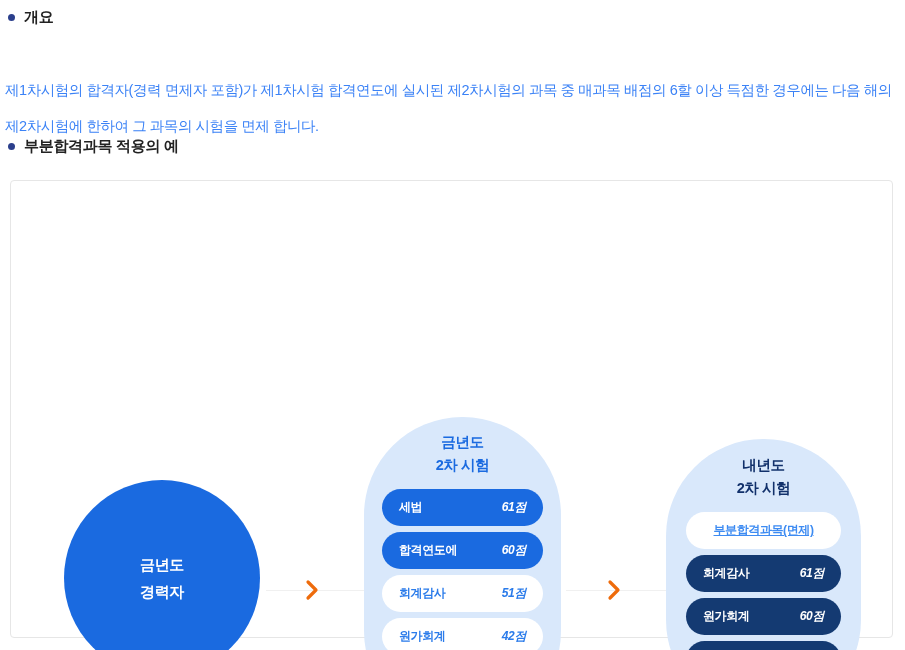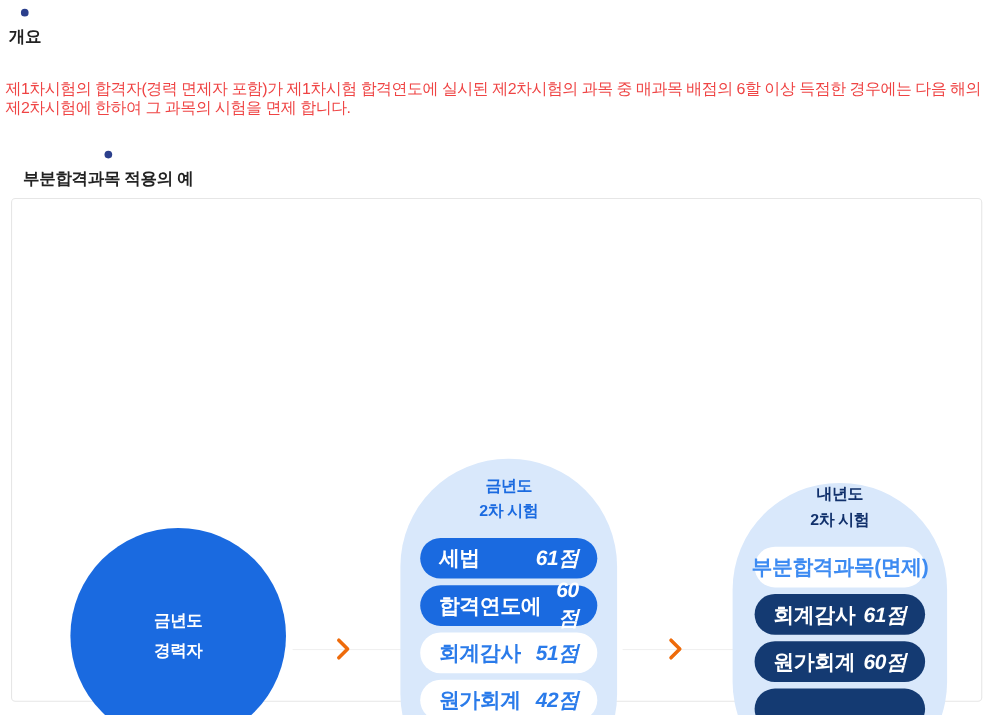--- a/index.html
+++ b/index.html
@@ -18,41 +18,40 @@
 
   
   .section-head {
     display: flex;
     align-items: center;
     gap: 9px;
     font-size: 15px;
     font-weight: bold;
     color: #222222;
     letter-spacing: -0.3px;
-    flex-direction: column;
   }
   .head-bullet {
     width: 7px;
     height: 7px;
     border-radius: 50%;
     background: #2b3f8c;
     flex: 0 0 auto;
   }
   #head-overview { position: absolute; left: 8px; top: 8px; }
-  #head-example  { position: absolute; left: 21px; top: 137px; }
+  #head-example  { position: absolute; left: 8px; top: 137px; }
 
   
   .paragraph {
     position: absolute;
     left: 5px;
     top: 57px;
     width: 898px;
     font-size: 14.5px;
-    line-height: 18px;
-    color: #ef4444;
+    line-height: 36px;
+    color: #3b82f6;
     letter-spacing: -0.45px;
     word-break: keep-all;
   }
 
   
   .diagram-frame {
     position: absolute;
     left: 10px;
     top: 180px;
     width: 883px;
@@ -132,36 +131,36 @@
   }
 
   .capsule-title {
     font-size: 14.5px;
     font-weight: bold;
     line-height: 23px;
     text-align: center;
     letter-spacing: -0.4px;
   }
   #capsule-current .capsule-title { margin-top: 14px; color: #1a6ae0; }
-  #capsule-next    .capsule-title { color: #11306b; }
+  #capsule-next    .capsule-title { margin-top: 15px; color: #11306b; }
 
   .pill-list {
     display: flex;
     flex-direction: column;
     gap: 6px;
     margin-top: 12px;
   }
 
   .pill {
     width: 161px;
     height: 37px;
     border-radius: 19px;
     display: flex;
     align-items: center;
-    font-size: 19px;
+    font-size: 12px;
     font-weight: bold;
     letter-spacing: -0.4px;
     box-sizing: border-box;
     padding: 0 17px;
     text-align: right;
   }
   .pill .pill-label { flex: 0 0 auto; }
   .pill .pill-score { margin-left: auto; font-style: italic; }
 
   .pill.filled-blue { background: #1a6ae0; color: #ffffff; }
@@ -169,21 +168,21 @@
   .pill.filled-navy { background: #143a72; color: #ffffff; }
 
   #capsule-next .pill { width: 155px; }
   .pill.exempt {
     background: #ffffff;
     color: #3d8bf2;
     justify-content: center;
     font-weight: bold;
     padding: 0 10px;
   }
-  .pill.exempt .pill-label { flex: 0 0 auto; }
+  .pill.exempt .pill-label { flex: 0 0 auto; text-decoration: underline; }
 </style>
 </head>
 <body>
 
 <div class="section-head" id="head-overview">
   <span class="head-bullet"></span>
   <span>개요</span>
 </div>
 
 <p class="paragraph">제1차시험의 합격자(경력 면제자 포함)가 제1차시험 합격연도에 실시된 제2차시험의 과목 중 매과목 배점의 6할 이상 득점한 경우에는 다음 해의 제2차시험에 한하여 그 과목의 시험을 면제 합니다.</p>

